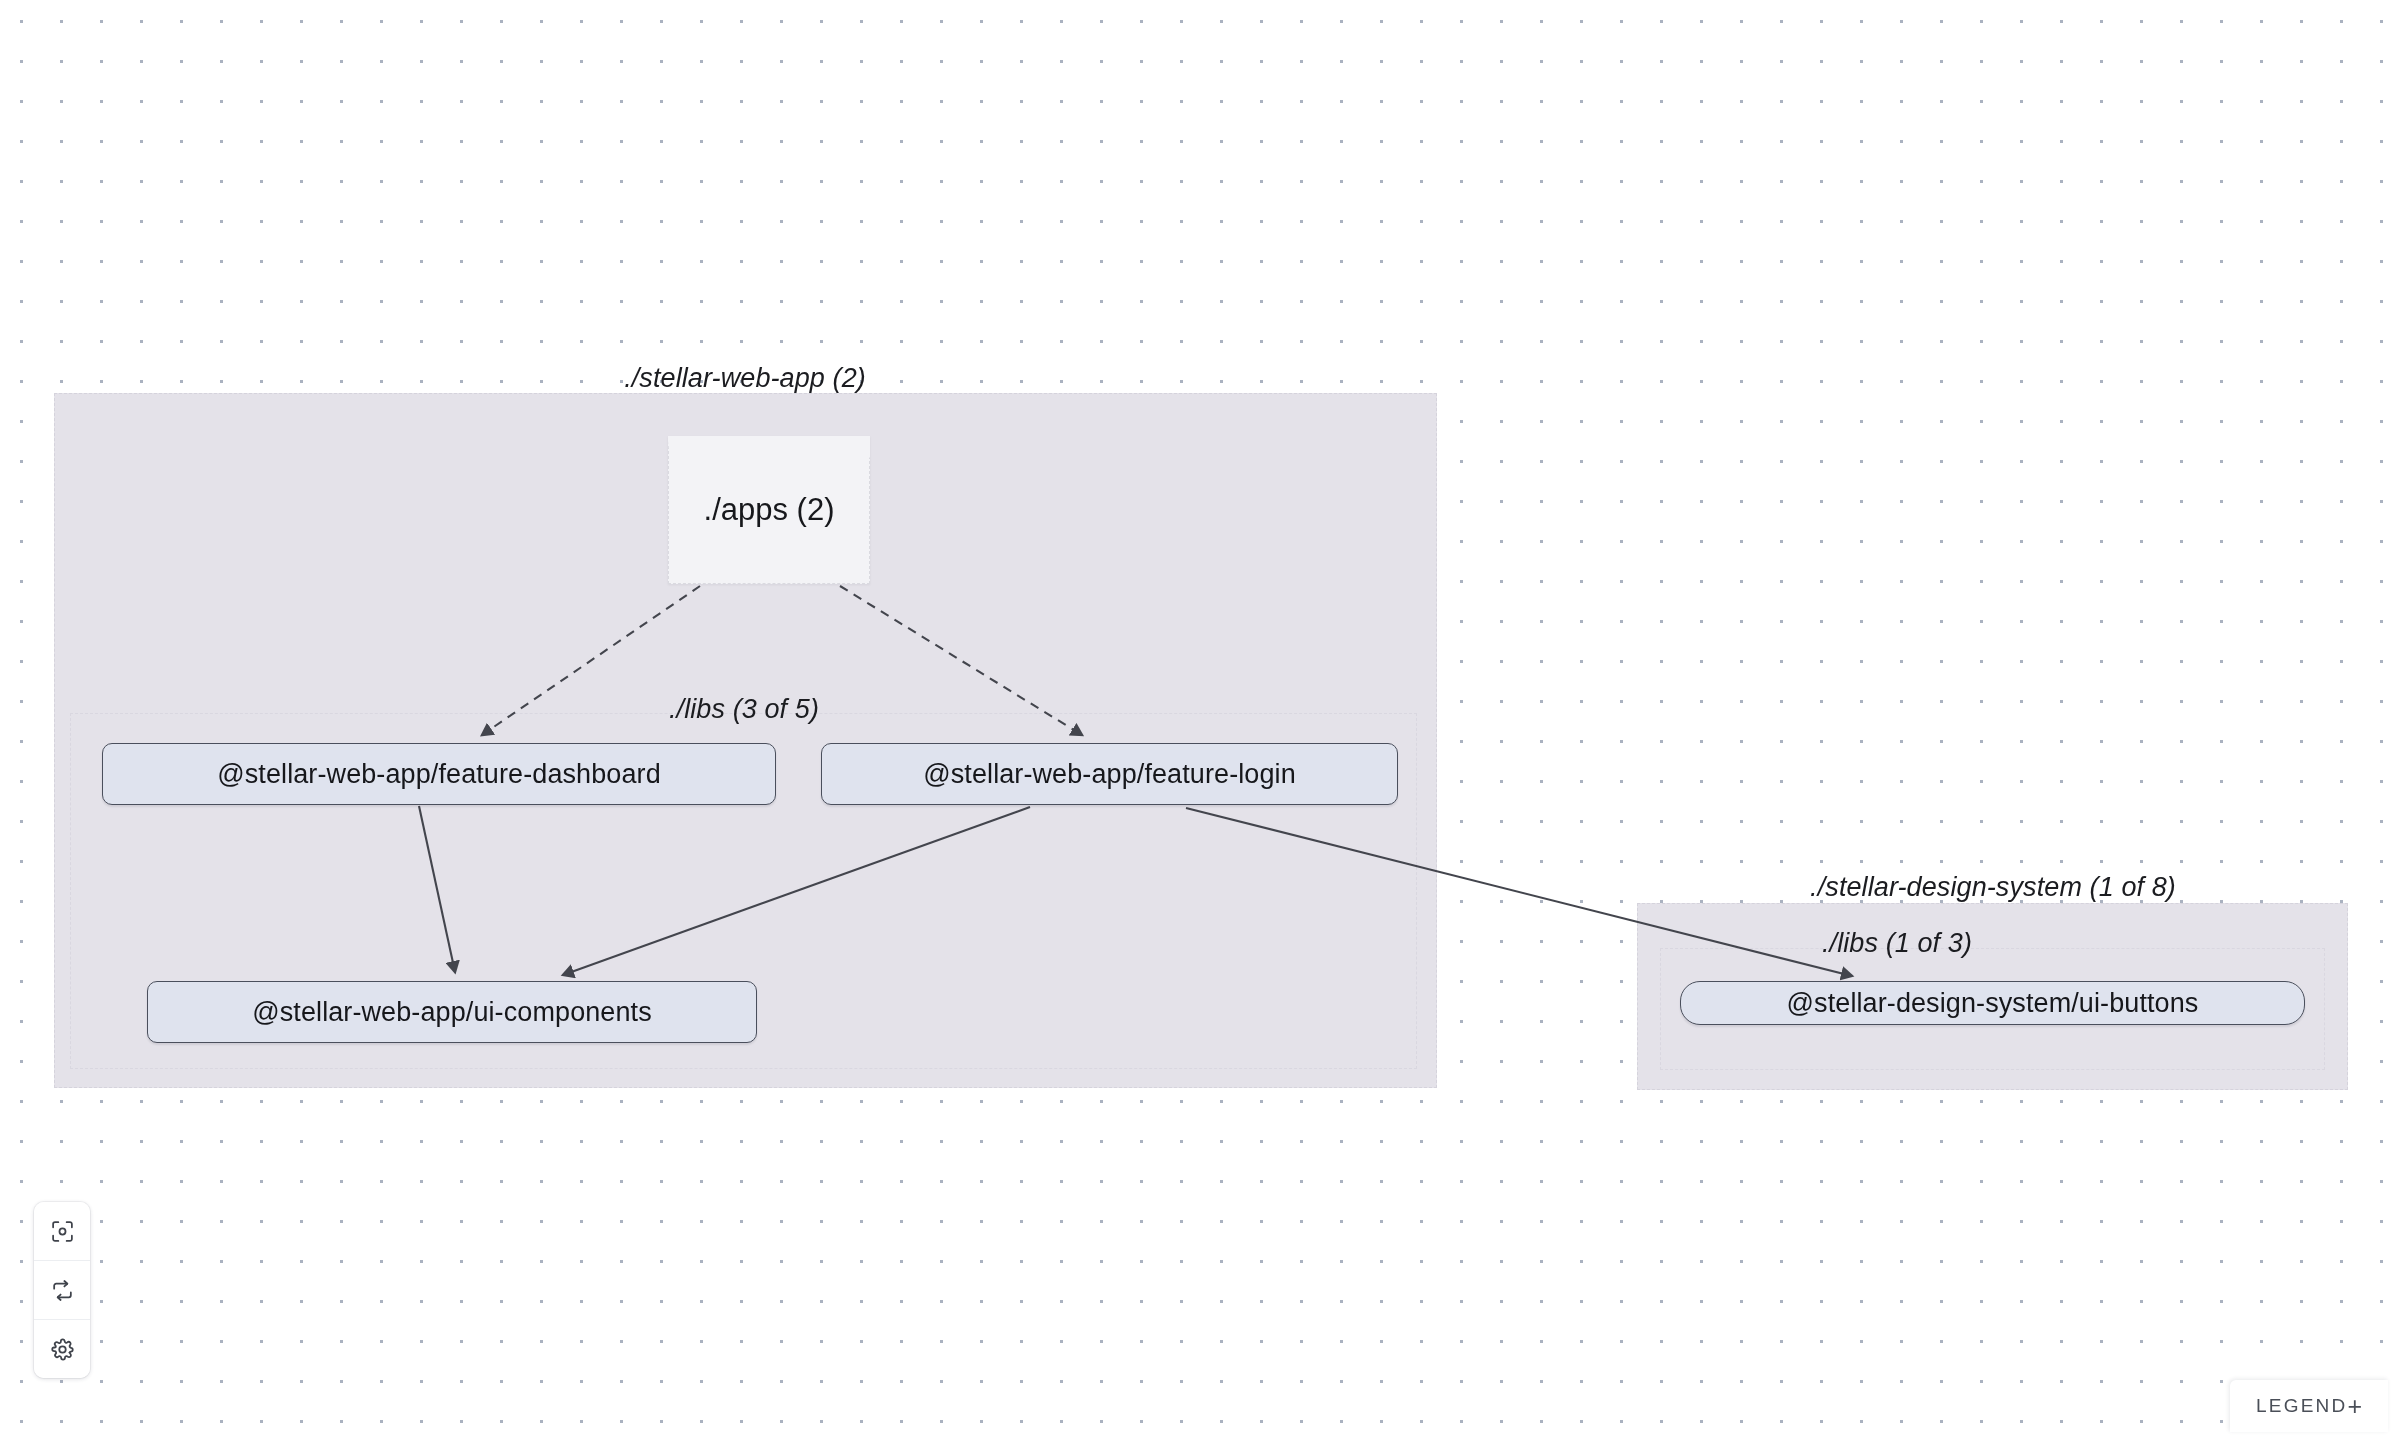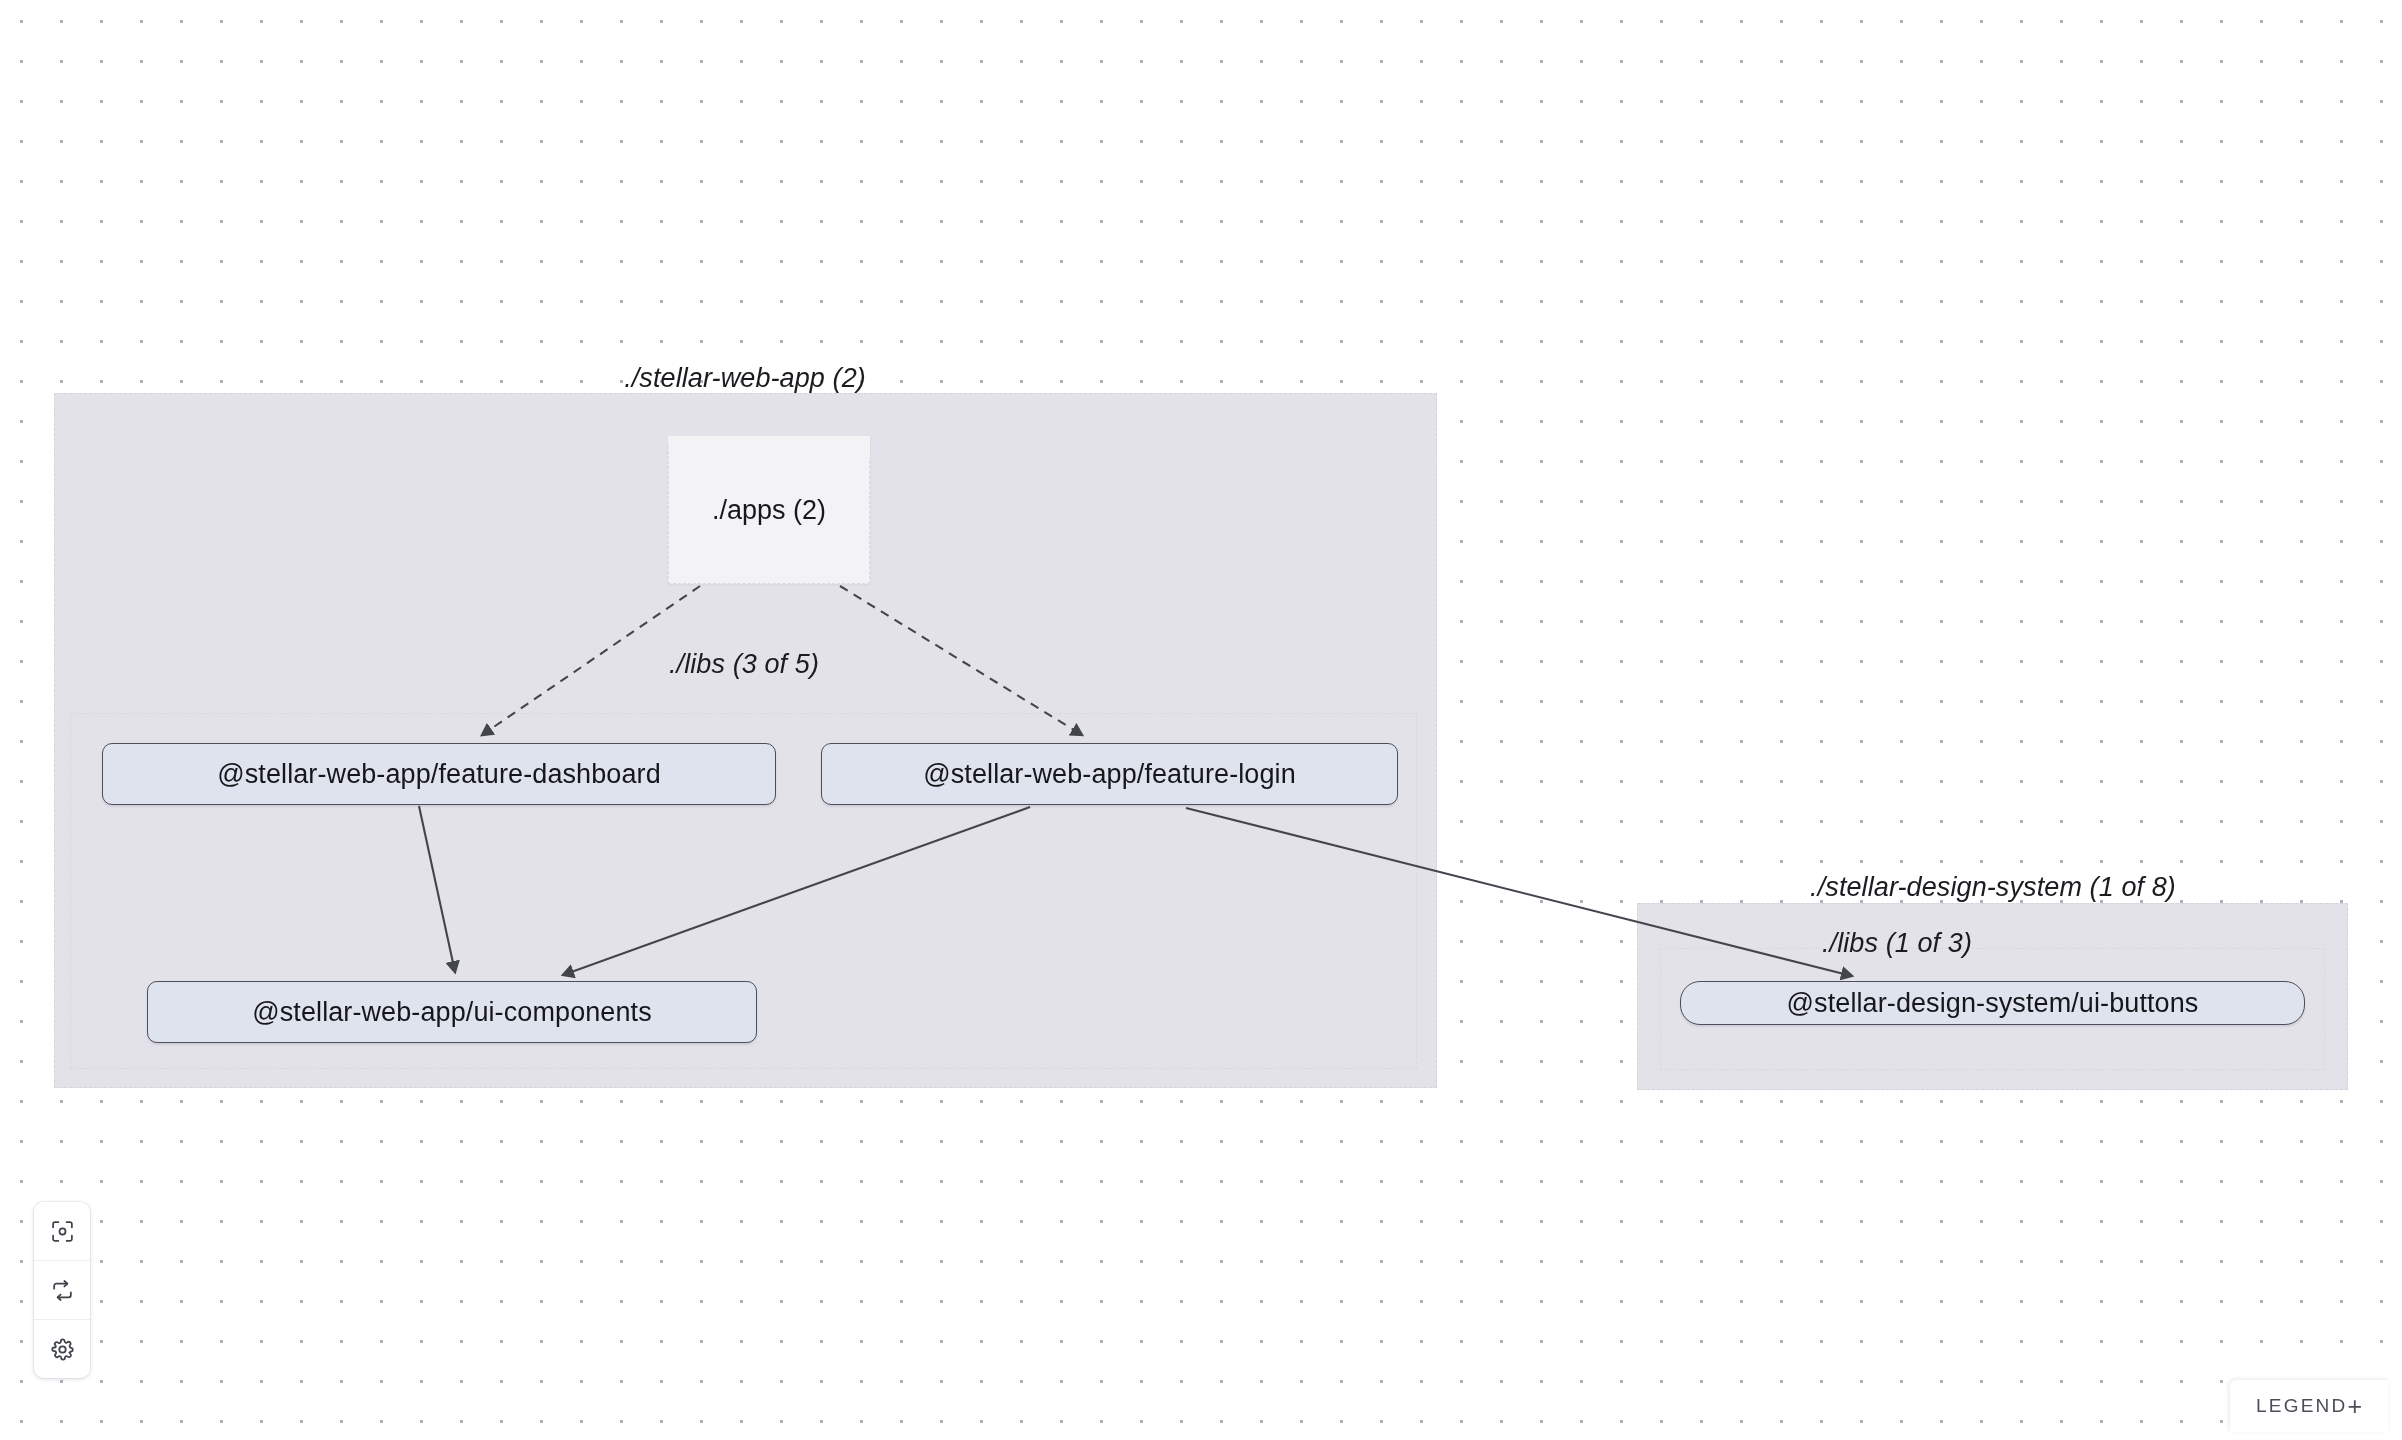--- a/index.html
+++ b/index.html
@@ -87,21 +87,21 @@
     clip-path: polygon(0 13px, 1px 5px, 6px 1px, 38px 1px, 44px 5px, 50px 16px,
                        calc(100% - 6px) 16px, 100% 22px, 100% 100%, 0 100%);
   }
   .folder-label {
     position: absolute;
     left: 0;
     right: 0;
     top: 50%;
     transform: translateY(-50%);
     text-align: center;
-    font-size: 27px;
+    font-size: 31px;
     color: #17181c;
     white-space: nowrap;
   }
 
   
   .node {
     position: absolute;
     box-sizing: border-box;
     background: #dfe3ee;
     border: 1.6px solid #4a4f5c;
@@ -173,21 +173,21 @@
 </style>
 </head>
 <body>
 
 <div id="canvas">
 
   <div class="group" style="left:54px; top:393px; width:1383px; height:695px;"></div>
   <div class="group-label" style="left:745px; top:363px;">./stellar-web-app (2)</div>
 
   <div class="group-inner" style="left:70px; top:713px; width:1347px; height:356px;"></div>
-  <div class="group-label" style="left:744px; top:649px;">./libs (3 of 5)</div>
+  <div class="group-label" style="left:744px; top:694px;">./libs (3 of 5)</div>
 
   <div class="group" style="left:1637px; top:903px; width:711px; height:187px;"></div>
   <div class="group-label" style="left:1993px; top:872px;">./stellar-design-system (1 of 8)</div>
 
   <div class="group-inner" style="left:1660px; top:948px; width:665px; height:122px;"></div>
   <div class="group-label" style="left:1897px; top:928px;">./libs (1 of 3)</div>
 
   <svg class="svg-layer" viewBox="0 0 2402 1440" width="2402" height="1440">
     <defs>
       <marker id="arrow" viewBox="0 0 12 12" refX="9" refY="6" markerWidth="7" markerHeight="7" orient="auto-start-reverse">

